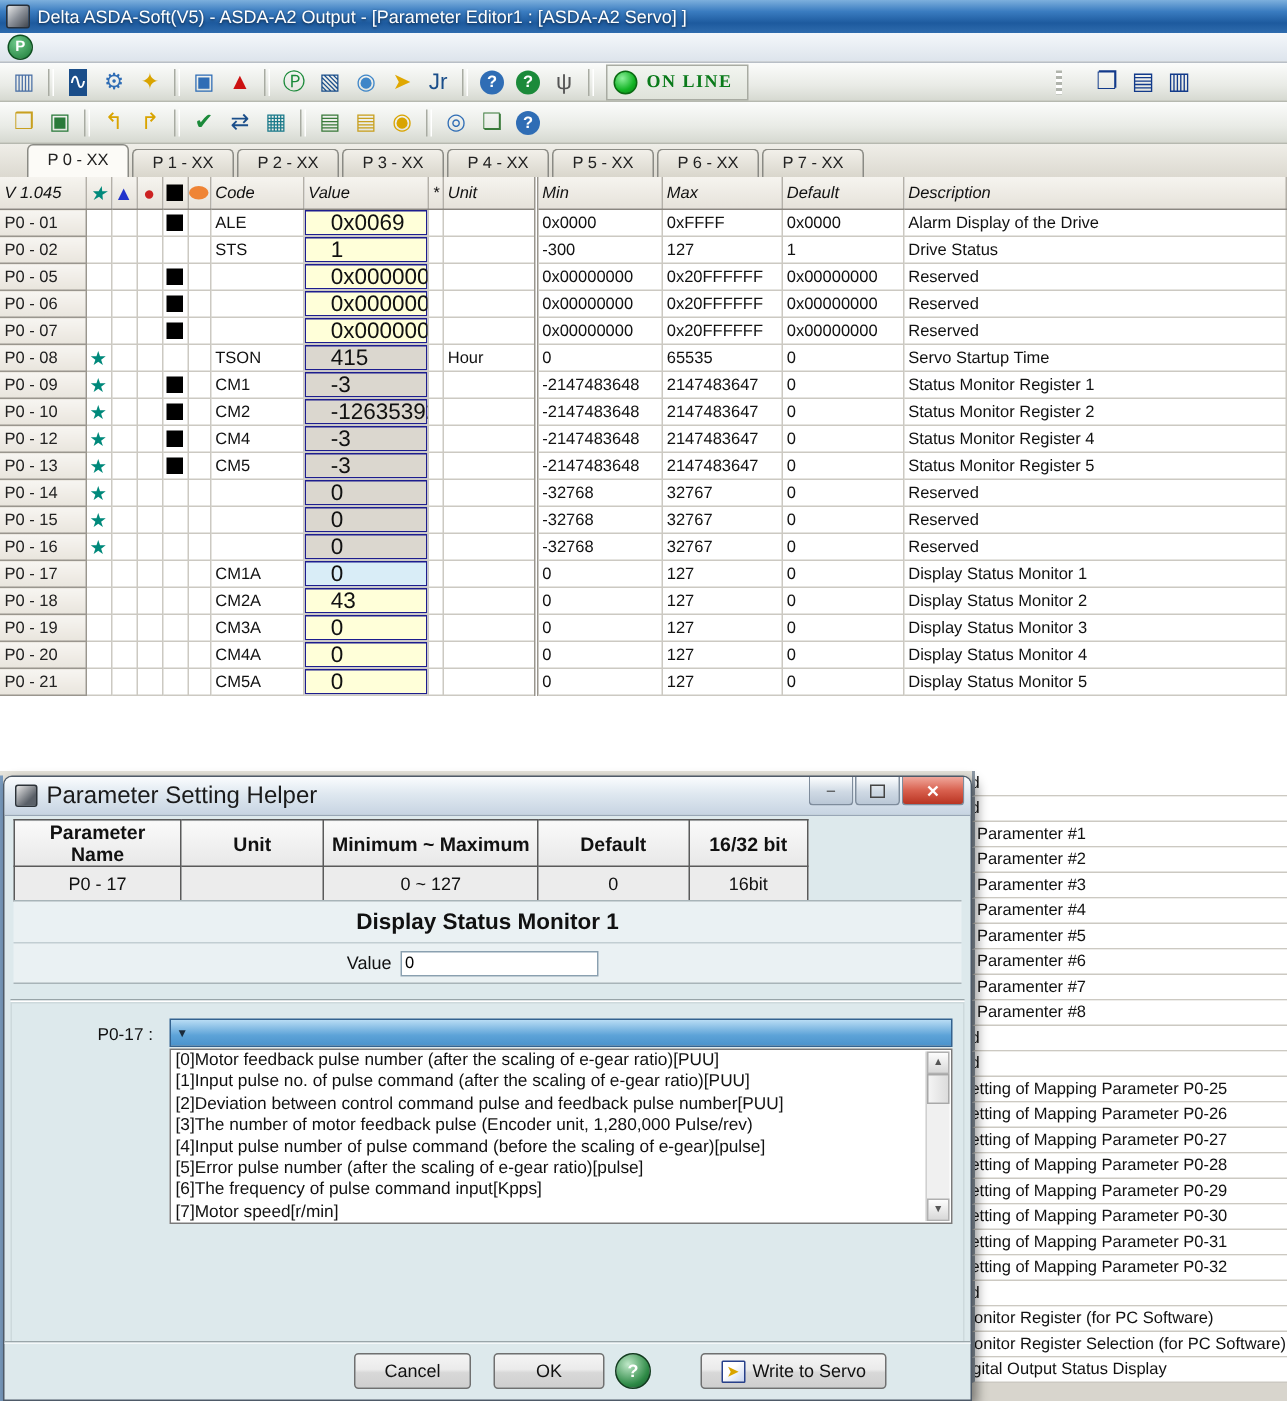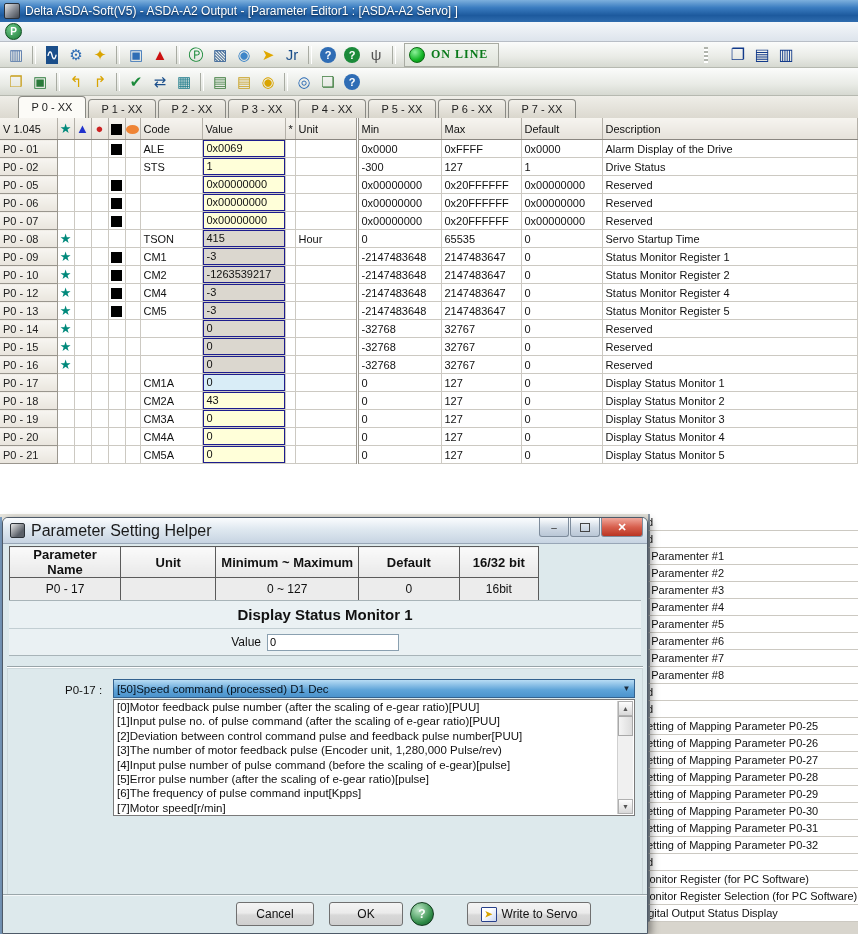--- a/index.html
+++ b/index.html
@@ -56,30 +56,30 @@
 
   
   #grid-wrap{position:absolute;left:0;top:118px;width:858px;height:396px;background:#fff;overflow:hidden;}
   #grid{border-collapse:collapse;table-layout:fixed;width:858px;}
   #grid col.c-param{width:57px;} #grid col.c-mk{width:17px;} #grid col.c-mk5{width:15px;}
   #grid col.c-code{width:62px;} #grid col.c-val{width:83px;} #grid col.c-ast{width:10px;}
   #grid col.c-unit{width:62px;} #grid col.c-min{width:84px;} #grid col.c-max{width:80px;}
   #grid col.c-def{width:81px;} #grid col.c-desc{width:auto;}
   #grid th{height:21px;background:linear-gradient(180deg,#f6f4ef,#e6e2da);
     border-right:1px solid #b4b0a8;border-bottom:1px solid #8a8680;font-weight:normal;
-    text-align:left;padding:0 3px;font-size:11px;white-space:nowrap;overflow:hidden;}
+    text-align:left;padding:0 3px;font-size:11px;white-space:nowrap;overflow:hidden;font-style:italic;}
   #grid th.mkh{text-align:center;padding:0;}
   #grid th.min,#grid td.min{border-left:3px double #9a968e;}
   #grid td{height:16px;border-right:1px solid #ccc9c2;border-bottom:1px solid #ccc9c2;
     padding:0 3px;white-space:nowrap;overflow:hidden;font-size:11px;}
   #grid td.param{background:linear-gradient(180deg,#f7f5f1,#e9e5dd);border-right:1px solid #9a968e;
     border-bottom:1px solid #9a968e;color:#222;}
   #grid td.mk{padding:0;text-align:center;}
   #grid td.valcell{padding:0;}
-  .vbox{height:15px;line-height:15px;border:1px solid #1d1d8e;padding:0 0 0 3px;font-size:11px;}
+  .vbox{height:15px;line-height:15px;border:1px solid #1d1d8e;padding:0 0 0 17px;font-size:15px;}
   .vbox.y{background:#ffffd9;} .vbox.g{background:#dbd7cf;} .vbox.b{background:#d9edf7;}
   .star{color:#00897b;font-size:13px;line-height:13px;}
   .sqm{display:inline-block;width:11px;height:11px;background:#000;vertical-align:middle;}
   .mhg{font-size:13px;line-height:13px;}
   .oval{display:inline-block;width:13px;height:9px;background:#ef8435;border-radius:50%;vertical-align:middle;}
 
   
   #right-strip{position:absolute;left:648px;top:514px;width:210px;height:420px;background:#d8d5cd;}
   .rrow{height:16px;line-height:16px;background:#fff;border-bottom:1px solid #ccc9c2;
     overflow:hidden;white-space:nowrap;border-left:2px solid #8e9aa6;}
@@ -733,21 +733,20 @@
         <span id="value-label">Value</span>
         <input id="value-input" value="0" style="">
       </div>
     </div>
 
     <div id="dlg-groove"></div>
     <div id="dlg-groupbox"></div>
 
     <span id="combo-label">P0-17 :</span>
     <div id="combo">
-      <span id="combo-text">[50]Speed command (processed) D1 Dec</span>
       <span id="combo-arrow">▼</span>
     </div>
 
     <div id="combo-list">
       <div class="opt">[0]Motor feedback pulse number (after the scaling of e-gear ratio)[PUU]</div>
         <div class="opt">[1]Input pulse no. of pulse command (after the scaling of e-gear ratio)[PUU]</div>
         <div class="opt">[2]Deviation between control command pulse and feedback pulse number[PUU]</div>
         <div class="opt">[3]The number of motor feedback pulse (Encoder unit, 1,280,000 Pulse/rev)</div>
         <div class="opt">[4]Input pulse number of pulse command (before the scaling of e-gear)[pulse]</div>
         <div class="opt">[5]Error pulse number (after the scaling of e-gear ratio)[pulse]</div>

